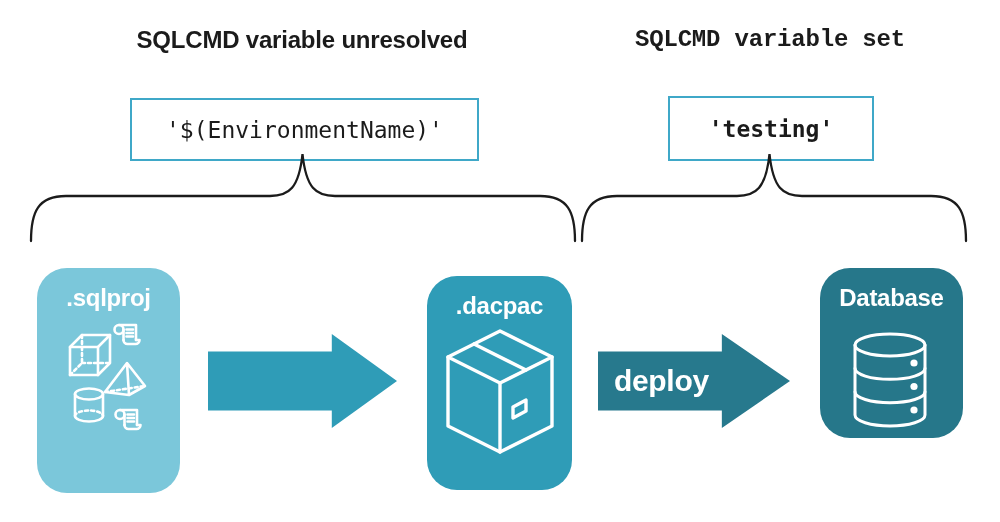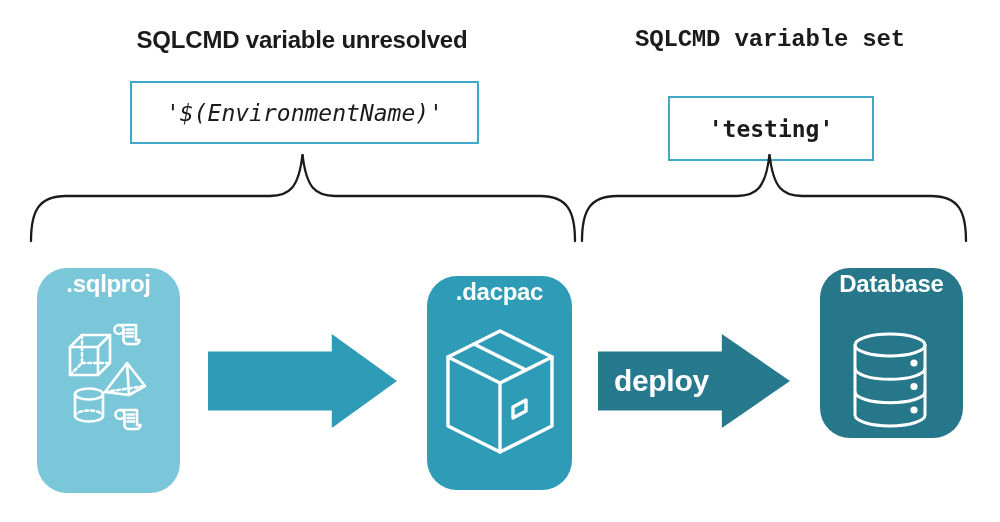--- a/index.html
+++ b/index.html
@@ -11,30 +11,30 @@
     position:absolute;top:26px;width:400px;text-align:center;
     font-size:24px;font-weight:700;letter-spacing:-0.2px;color:var(--ink,#1b1b1b);
   }
   .heading.left{left:102px;}
   .heading.right{left:570px;font-family:Liberation Mono, monospace;}
   .code-box{
     position:absolute;background:#ffffff;border:2.5px solid var(--code-border,#3FA8C8);
     display:flex;align-items:center;justify-content:center;
     font-family:"DejaVu Sans Mono", monospace;font-size:23px;color:#1b1b1b;
   }
-  .code-box.left{left:130px;top:81px;width:345px;height:59px;font-style:italic;}
+  .code-box.left{left:130px;top:98px;width:345px;height:59px;}
   .code-box.right{left:668px;top:96px;width:202px;height:61px;font-weight:bold;}
   .braces{position:absolute;left:0;top:0;pointer-events:none;}
   .braces path{fill:none;stroke:var(--ink,#1b1b1b);stroke-width:2.3;stroke-linecap:round;}
   .node{position:absolute;border-radius:30px;}
   .node.sqlproj{left:37px;top:268px;width:143px;height:225px;background:var(--sqlproj-fill,#7BC7DA);}
   .node.dacpac{left:427px;top:276px;width:145px;height:214px;background:var(--dacpac-fill,#2F9CB7);}
   .node.database{left:820px;top:268px;width:143px;height:170px;background:var(--database-fill,#26778A);}
   .node-label{
-    margin-top:2px;text-align:center;font-size:24px;font-weight:700;color:#ffffff;letter-spacing:-0.3px;
+    margin-top:16px;text-align:center;font-size:24px;font-weight:700;color:#ffffff;letter-spacing:-0.3px;
   }
   .node svg{position:absolute;}
   .node svg *{stroke:var(--icon-stroke,#ffffff);fill:none;stroke-width:2.6;stroke-linejoin:round;stroke-linecap:round;}
   .node svg .dot{fill:var(--icon-stroke,#ffffff);stroke:none;}
   .node svg.pkg *{stroke-width:3.4;}
   .node svg.db *{stroke-width:3;}
   .dashed{stroke-dasharray:3 3;}
   .arrow{position:absolute;top:334px;height:94px;display:flex;}
   .arrow .shape{position:absolute;inset:0;}
   .arrow.build{left:208px;width:189px;}

